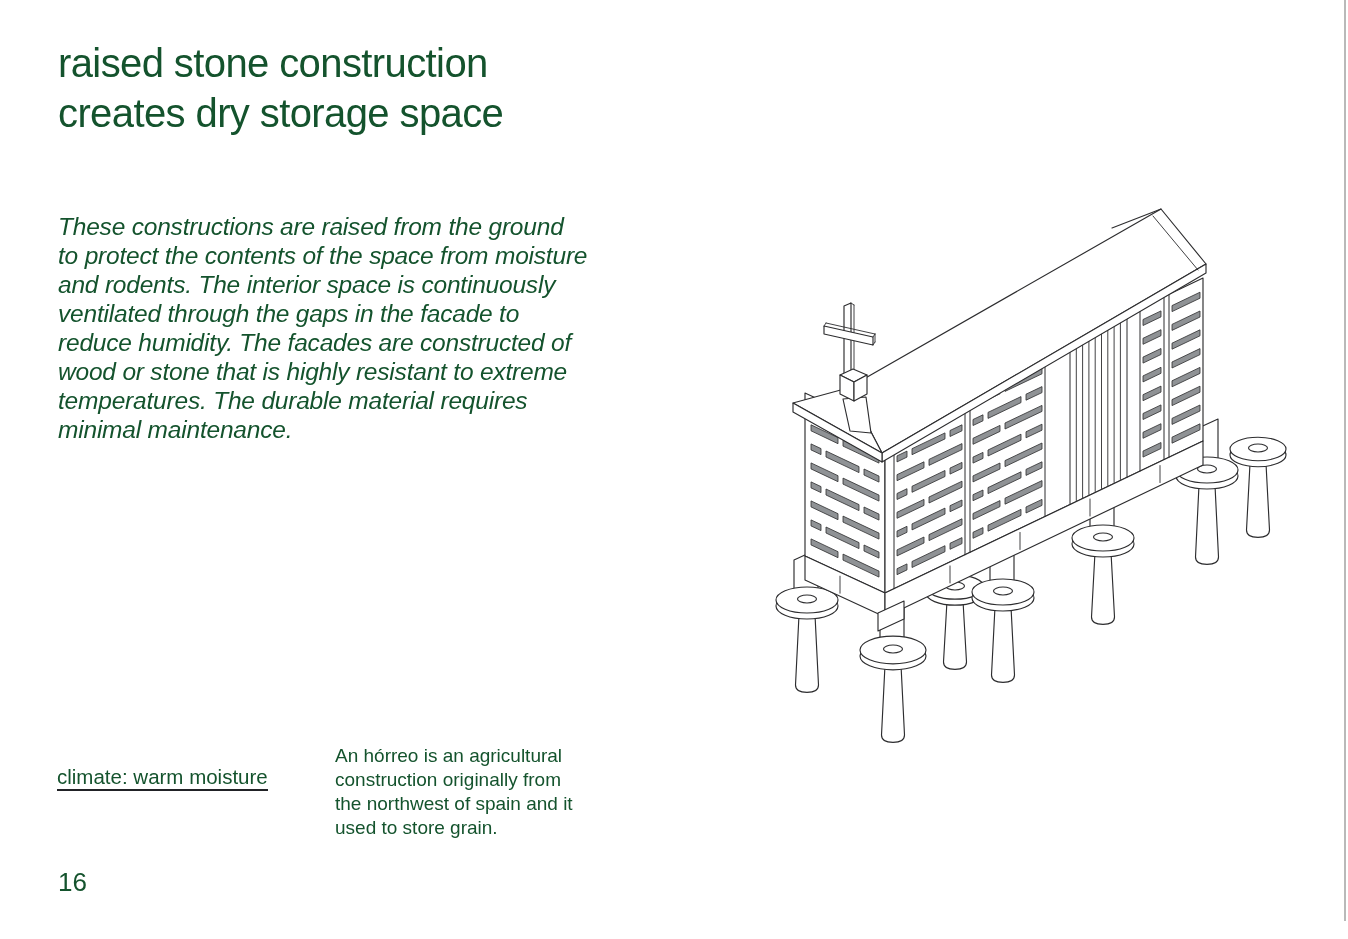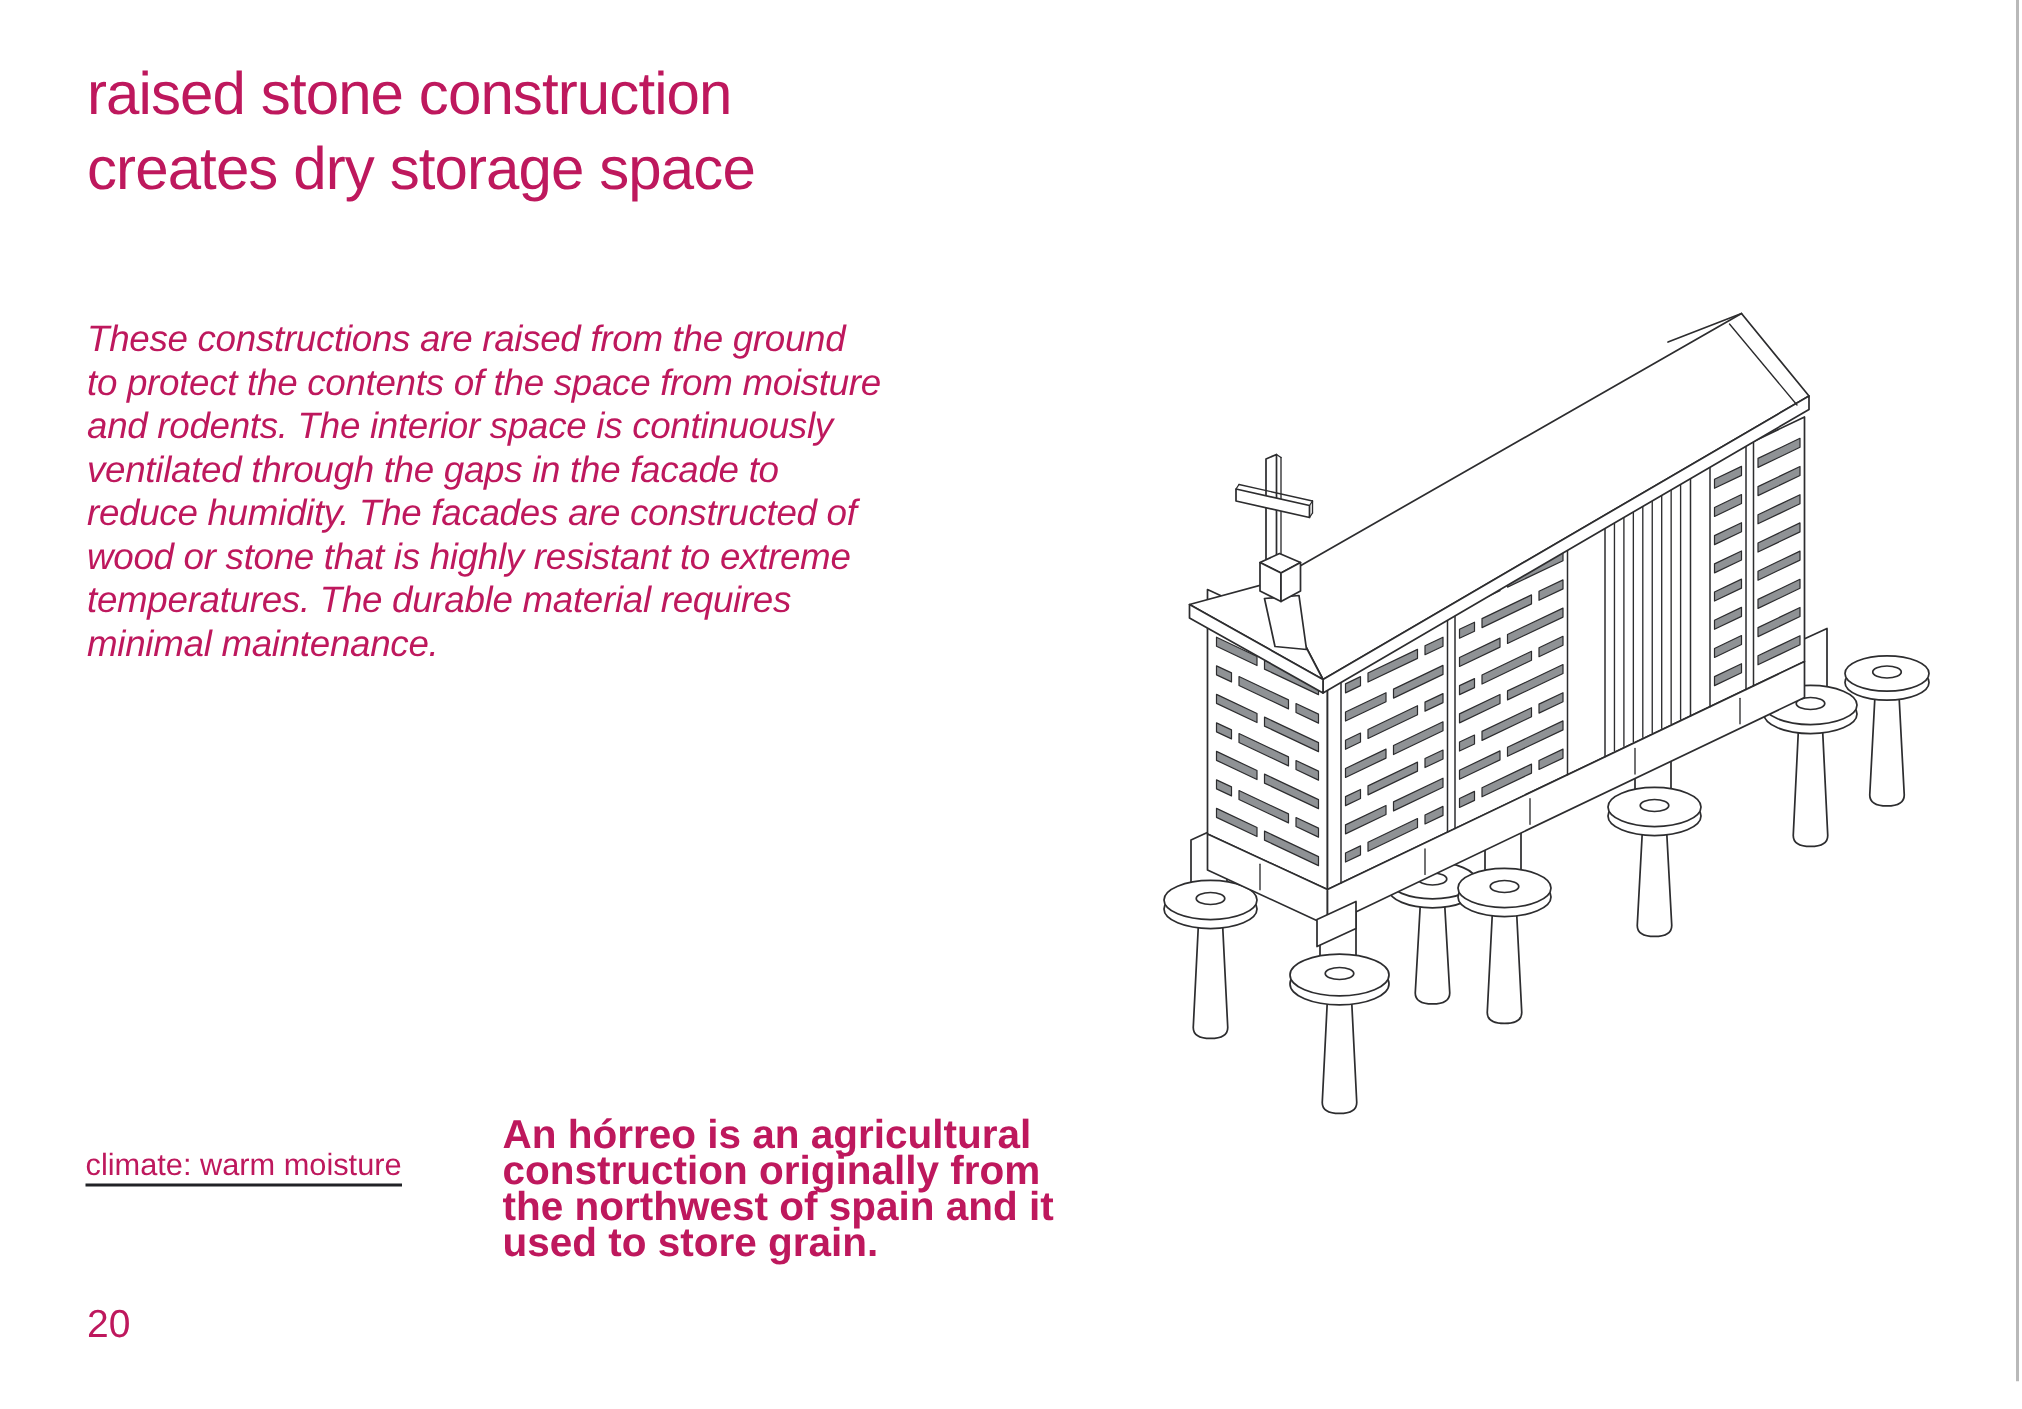--- a/index.html
+++ b/index.html
@@ -1,27 +1,27 @@
 <!DOCTYPE html>
 <html><head>
 <meta charset="utf-8">
 <style>
   html,body{margin:0;padding:0;background:#ffffff;}
   #page{position:relative;width:1348px;height:921px;background:#ffffff;overflow:hidden;
-        font-family:"Liberation Sans","DejaVu Sans",sans-serif;color:#be185d;}
+        font-family:"Liberation Sans","DejaVu Sans",sans-serif;color:#14532d;}
   .title{position:absolute;left:58px;top:38px;font-size:40px;line-height:50px;
          letter-spacing:-0.6px;white-space:pre-line;font-weight:400;}
   .body-text{position:absolute;left:58px;top:212px;font-size:24.5px;line-height:29px;
          letter-spacing:-0.2px;white-space:pre-line;font-style:italic;}
   .climate{position:absolute;left:57px;top:767px;font-size:20.5px;line-height:20px;}
   .climate .uline{display:inline-block;border-bottom:2px solid #212226;
          padding-bottom:2px;margin-bottom:2px;}
   .climate div{height:25px;}
-  .caption{position:absolute;left:335px;top:744px;font-size:27px;line-height:24px;
-         white-space:pre-line;font-weight:bold;}
+  .caption{position:absolute;left:335px;top:744px;font-size:19px;line-height:24px;
+         white-space:pre-line;}
   .pagenum{position:absolute;left:58px;top:867px;font-size:26px;}
   .edge-line{position:absolute;left:1344px;top:0;width:2px;height:939px;background:#b9b9b9;}
   #horreo{position:absolute;left:740px;top:185px;width:610px;height:580px;}
 </style>
 </head>
 <body>
 
 <div id="page">
 
   <div class="title">raised stone construction
@@ -38,21 +38,21 @@
 
   <div class="climate">
     <div><span class="uline">climate: warm moisture</span></div>
   </div>
 
   <div class="caption">An hórreo is an agricultural
 construction originally from
 the northwest of spain and it
 used to store grain.</div>
 
-  <div class="pagenum">20</div>
+  <div class="pagenum">16</div>
 
   <div class="edge-line"></div>
 
   <svg id="horreo" viewBox="0 0 610 580" aria-label="isometric line drawing of an horreo granary">
       <polygon points="54.0,375.0 78.0,364.0 78.0,407.0 54.0,418.0" fill="#ffffff" stroke="#2d2d2f" stroke-width="1.15" stroke-linejoin="round"></polygon>
       <path d="M59.5,420 L55.5,500 Q55.5,507.3 67,507.3 Q78.5,507.3 78.5,500 L74.5,420 Z" fill="#ffffff" stroke="#2d2d2f" stroke-width="1.15" stroke-linejoin="round"></path>
       <ellipse cx="67" cy="421" rx="31" ry="13.02" fill="#ffffff" stroke="#2d2d2f" stroke-width="1.15"></ellipse>
       <ellipse cx="67" cy="415" rx="31" ry="13.02" fill="#ffffff" stroke="#2d2d2f" stroke-width="1.15"></ellipse>
       <ellipse cx="67" cy="414" rx="9.5" ry="4" fill="#ffffff" stroke="#2d2d2f" stroke-width="1.15"></ellipse>
       <path d="M207.5,407 L203.5,477 Q203.5,484.3 215,484.3 Q226.5,484.3 226.5,477 L222.5,407 Z" fill="#ffffff" stroke="#2d2d2f" stroke-width="1.15" stroke-linejoin="round"></path>

